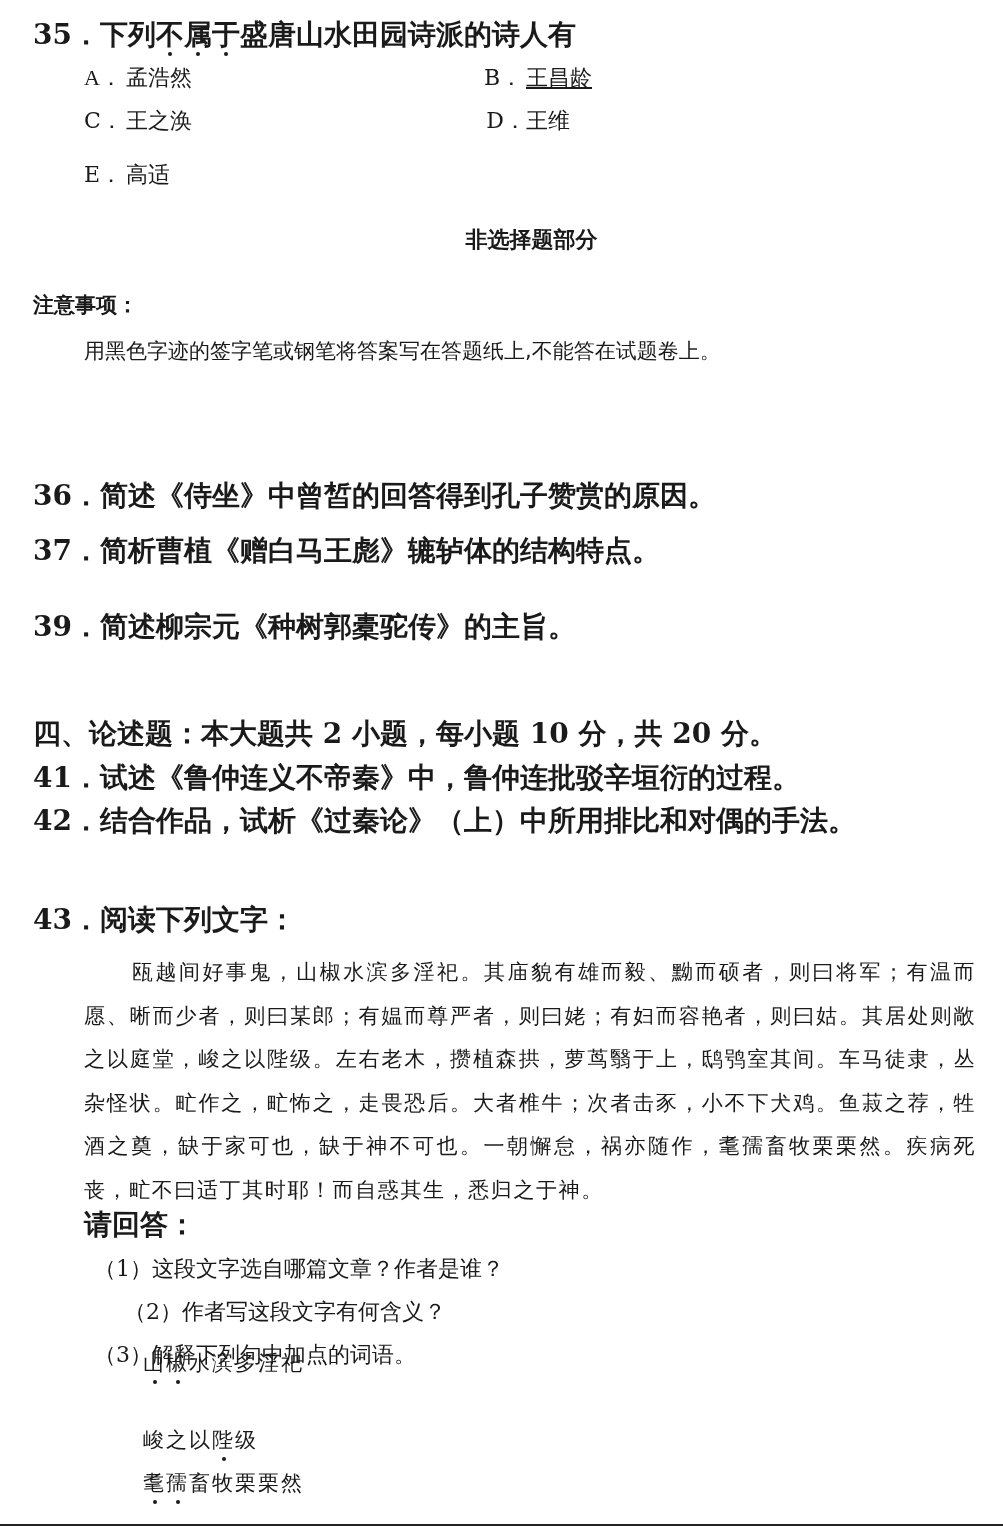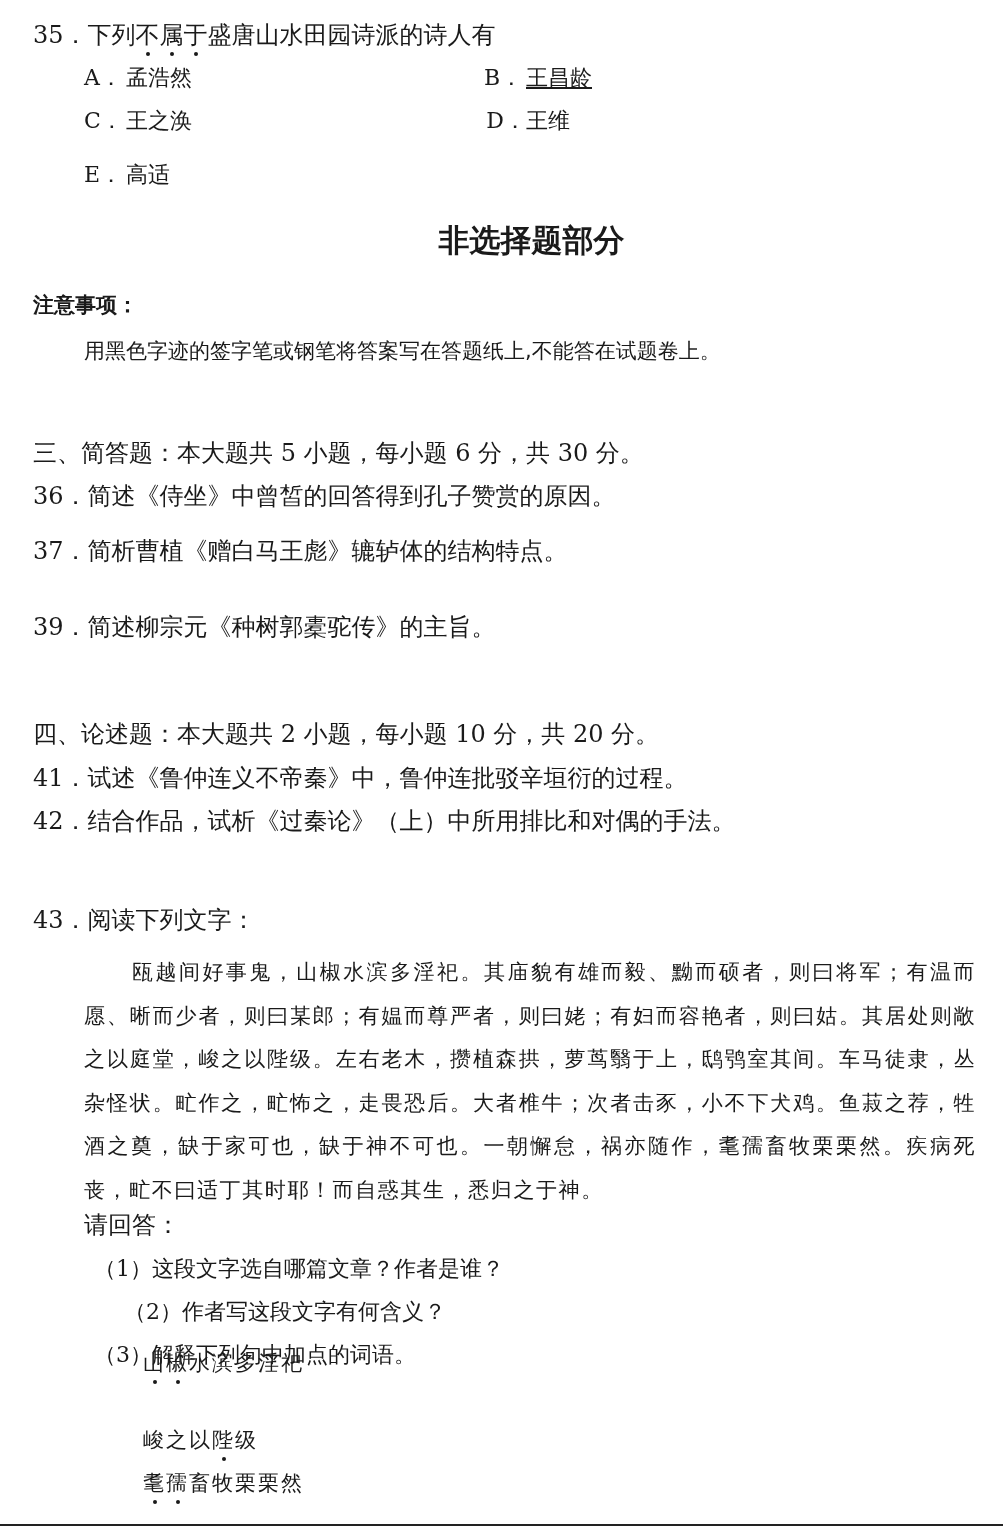--- a/index.html
+++ b/index.html
@@ -2,28 +2,28 @@
 <html><head>
 <meta charset="utf-8">
 <style>
   html, body { margin: 0; padding: 0; background: #ffffff; }
   body {
     width: 1003px; height: 1527px; position: relative; overflow: hidden;
     font-family: "DejaVu Serif", "Liberation Serif", serif;
     color: #1a1a1a;
   }
   .page { position: absolute; left: 0; top: 0; width: 1003px; height: 1527px; }
-  .line { position: absolute; white-space: nowrap; font-size: 24px; line-height: 30px; }
+  .line { position: absolute; white-space: nowrap; font-size: 28px; line-height: 30px; font-weight: bold; }
   .num { display: inline-block; }
   .opt { position: absolute; font-size: 22px; line-height: 30px; white-space: nowrap; }
   .opt .letter { display: inline-block; width: 42px; }
   .section-title {
     position: absolute; left: 0; width: 1003px; top: 222px; text-align: center;
     font-family: "DejaVu Sans", "Liberation Sans", sans-serif;
-    font-weight: bold; font-size: 31px; line-height: 36px; padding-left: 60px; box-sizing: border-box;
+    font-weight: bold; font-size: 22px; line-height: 36px; padding-left: 60px; box-sizing: border-box;
   }
   .notice-title {
     position: absolute; left: 33px; top: 290px;
     font-family: "DejaVu Sans", "Liberation Sans", sans-serif; font-weight: bold; font-size: 21px; line-height: 30px;
   }
   .notice-body { position: absolute; left: 84px; top: 336px; font-size: 21px; line-height: 30px; white-space: nowrap; font-family: "DejaVu Sans", "Liberation Sans", sans-serif; }
   .passage {
     position: absolute; left: 84px; top: 951px; width: 892px;
     font-family: "DejaVu Serif", "Liberation Serif", serif;
     font-size: 21px; line-height: 43.5px; letter-spacing: 1.6px;
@@ -41,41 +41,40 @@
 </style>
 </head>
 <body>
 
 <div class="page">
 
   <div class="line" style="left:33px; top:20px;">
     <span class="num">35．</span><span>下列</span><span class="dot">不</span><span class="dot">属</span><span class="dot">于</span><span>盛唐山水田园诗派的诗人有</span>
   </div>
 
-  <div class="opt" style="left:84px; top:63px;">
+  <div class="opt" style="left:84px; top:63px;font-family:Liberation Serif, serif;">
     <span class="letter">A．</span><span>孟浩然</span>
   </div>
   <div class="opt" style="left:484px; top:63px;text-decoration:underline;">
     <span class="letter">B．</span><span>王昌龄</span>
   </div>
   <div class="opt" style="left:84px; top:106px;">
     <span class="letter">C．</span><span>王之涣</span>
   </div>
   <div class="opt" style="left:484px; top:106px;text-align:right;">
     <span class="letter">D．</span><span>王维</span>
   </div>
   <div class="opt" style="left:84px; top:160px;">
     <span class="letter">E．</span><span>高适</span>
   </div>
 
   <div class="section-title">非选择题部分</div>
   <div class="notice-title">注意事项：</div>
   <div class="notice-body">用黑色字迹的签字笔或钢笔将答案写在答题纸上,不能答在试题卷上。</div>
 
-  <div class="line" style="left:33px; top:438px;">三、简答题：本大题共 5 小题，每小题 6 分，共 30 分。</div>
   <div class="line" style="left:33px; top:481px;">
     <span class="num">36．</span><span>简述《侍坐》中曾皙的回答得到孔子赞赏的原因。</span>
   </div>
   <div class="line" style="left:33px; top:536px;">
     <span class="num">37．</span><span>简析曹植《赠白马王彪》辘轳体的结构特点。</span>
   </div>
   <div class="line" style="left:33px; top:612px;">
     <span class="num">39．</span><span>简述柳宗元《种树郭橐驼传》的主旨。</span>
   </div>
 

